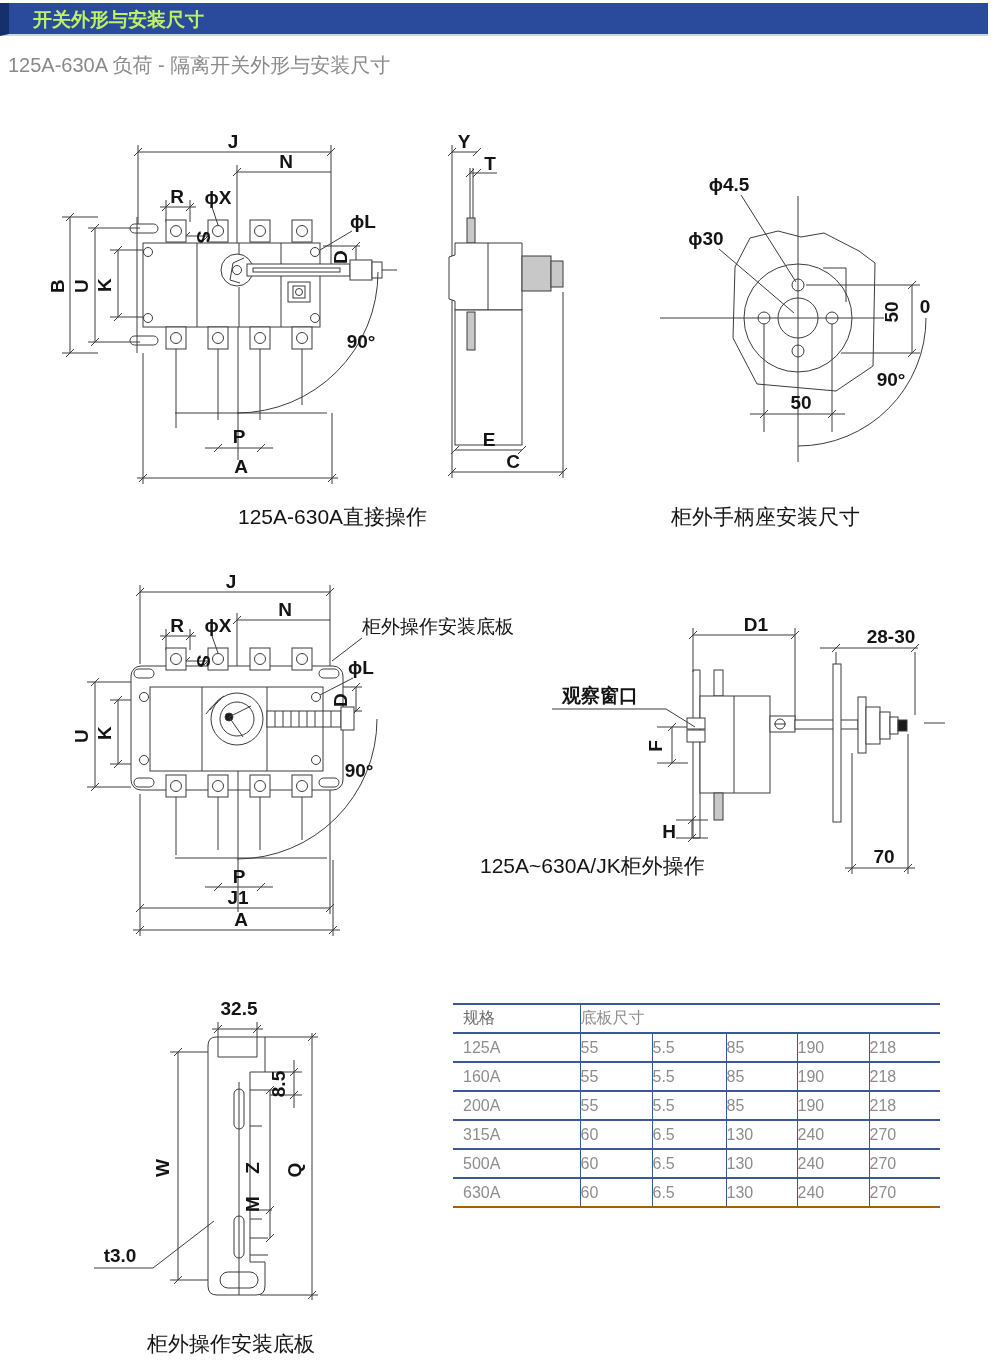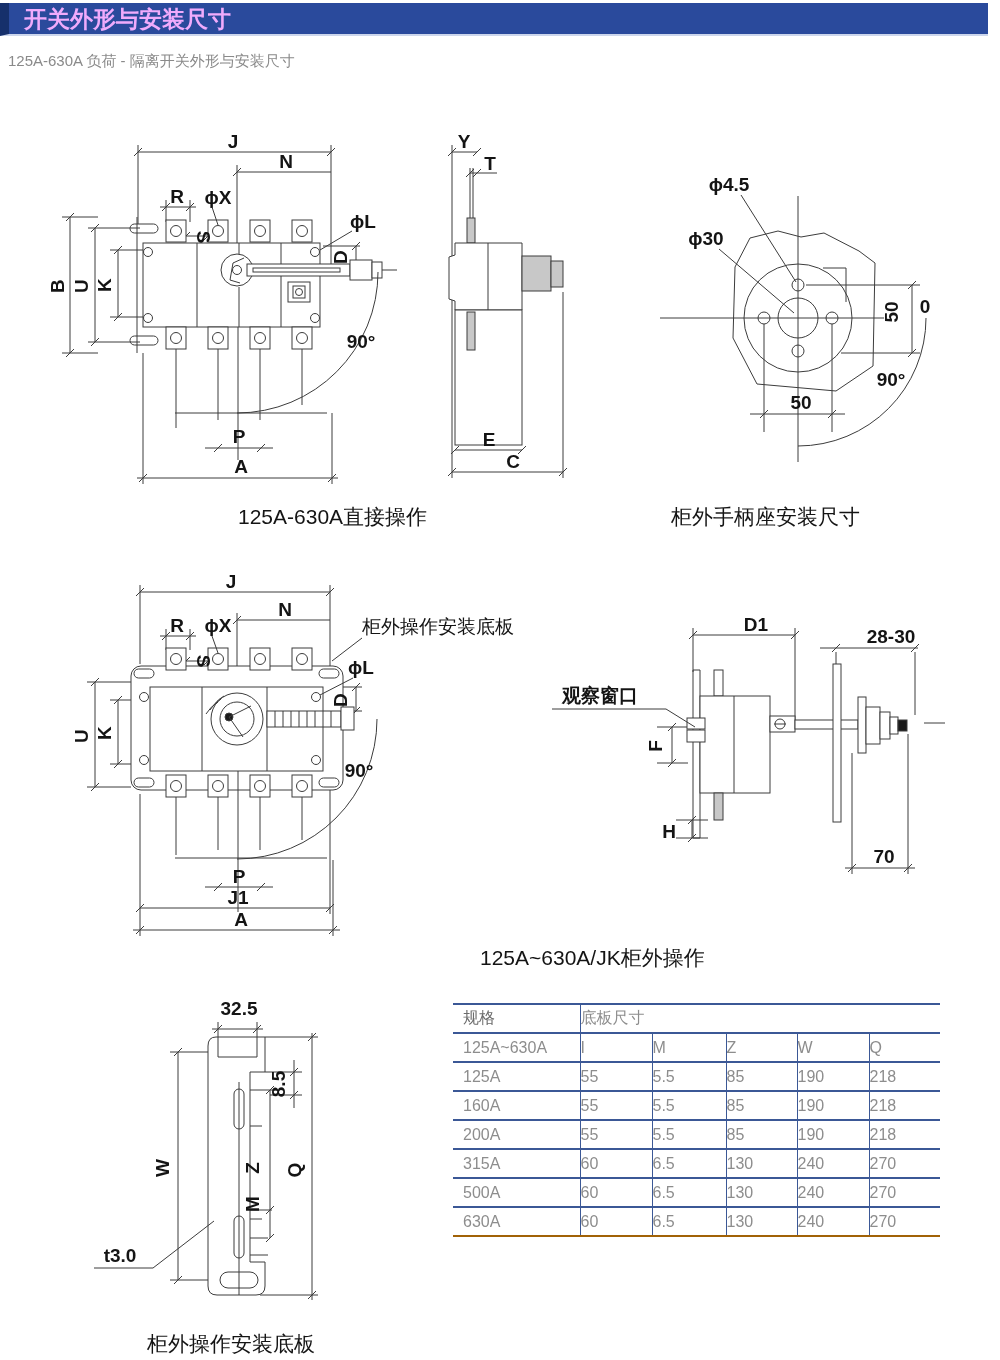--- a/index.html
+++ b/index.html
@@ -2,22 +2,22 @@
 <html><head>
 <meta charset="utf-8">
 <style>
   html,body{margin:0;padding:0;}
   body{width:1000px;height:1360px;position:relative;background:#ffffff;
        font-family:"Liberation Sans",sans-serif;overflow:hidden;}
   .abs{position:absolute;}
   
   #header-bar{left:0;top:3px;width:988px;height:33px;background:#2a4a9c;
     border-left:9px solid #16306b;border-bottom:2px solid #ccd6ec;
-    color:#f0abfc;font-size:23px;font-weight:bold;line-height:33px;padding-left:15px;box-sizing:border-box;}
-  #subtitle{left:8px;top:52px;font-size:15px;color:#8a8a8a;}
+    color:#bef264;font-size:19px;font-weight:bold;line-height:33px;padding-left:24px;box-sizing:border-box;}
+  #subtitle{left:8px;top:52px;font-size:20px;color:#8a8a8a;}
   .caption{font-size:21px;color:#141414;text-align:left;}
   
   #drawings{left:0;top:0;}
   .ln{stroke:#3c3c3c;stroke-width:1;fill:none;}
   .fw{stroke:#3c3c3c;stroke-width:1;fill:#ffffff;}
   .fg{stroke:#3c3c3c;stroke-width:1;fill:#c8c8c8;}
   .fb{stroke:#3c3c3c;stroke-width:1;fill:#1a1a1a;}
   .dt{font:bold 19px "Liberation Sans",sans-serif;fill:#141414;text-anchor:middle;}
   .cj{font:19px "Liberation Sans",sans-serif;fill:#141414;}
   
@@ -308,47 +308,39 @@
     <text class="dt" x="259" y="1168" transform="rotate(-90 259 1168)">Z</text>
     <text class="dt" x="259" y="1204" transform="rotate(-90 259 1204)">M</text>
     <text class="dt" x="301" y="1170" transform="rotate(-90 301 1170)">Q</text>
     <text class="dt" x="120" y="1262">t3.0</text>
     <path class="ln" d="M94,1268H153 M153,1268L214,1221"></path>
   </g>
 </svg>
 
 <div class="abs caption" style="left:238px;top:503px;width:270px">125A-630A直接操作</div>
 <div class="abs caption" style="left:671px;top:503px;width:270px">柜外手柄座安装尺寸</div>
-<div class="abs caption" style="left:480px;top:944px;width:300px">125A~630A/JK柜外操作</div>
+<div class="abs caption" style="left:480px;top:852px;width:300px">125A~630A/JK柜外操作</div>
 <div class="abs caption" style="left:147px;top:1330px;width:270px">柜外操作安装底板</div>
 
 <div class="abs" id="spec-table-wrap">
 <table>
   <colgroup>
         <col style="width:127px">
         <col style="width:72px">
         <col style="width:74px">
         <col style="width:71px">
         <col style="width:72px">
         <col style="width:71px">
       </colgroup>
   <tbody>
         <tr>
     <th class="c-spec">规格</th>
     <th colspan="5">底板尺寸</th>
   </tr>
   <tr>
-    <td class="c-spec">125A~630A</td>
-    <td class="v">I</td>
-    <td class="v">M</td>
-    <td class="v">Z</td>
-    <td class="v">W</td>
-    <td class="v">Q</td>
-  </tr>
-  <tr>
           <td class="c-spec">125A</td>
           <td class="v">55</td>
           <td class="v">5.5</td>
           <td class="v">85</td>
           <td class="v">190</td>
           <td class="v">218</td>
         </tr>
   <tr>
           <td class="c-spec">160A</td>
           <td class="v">55</td>

